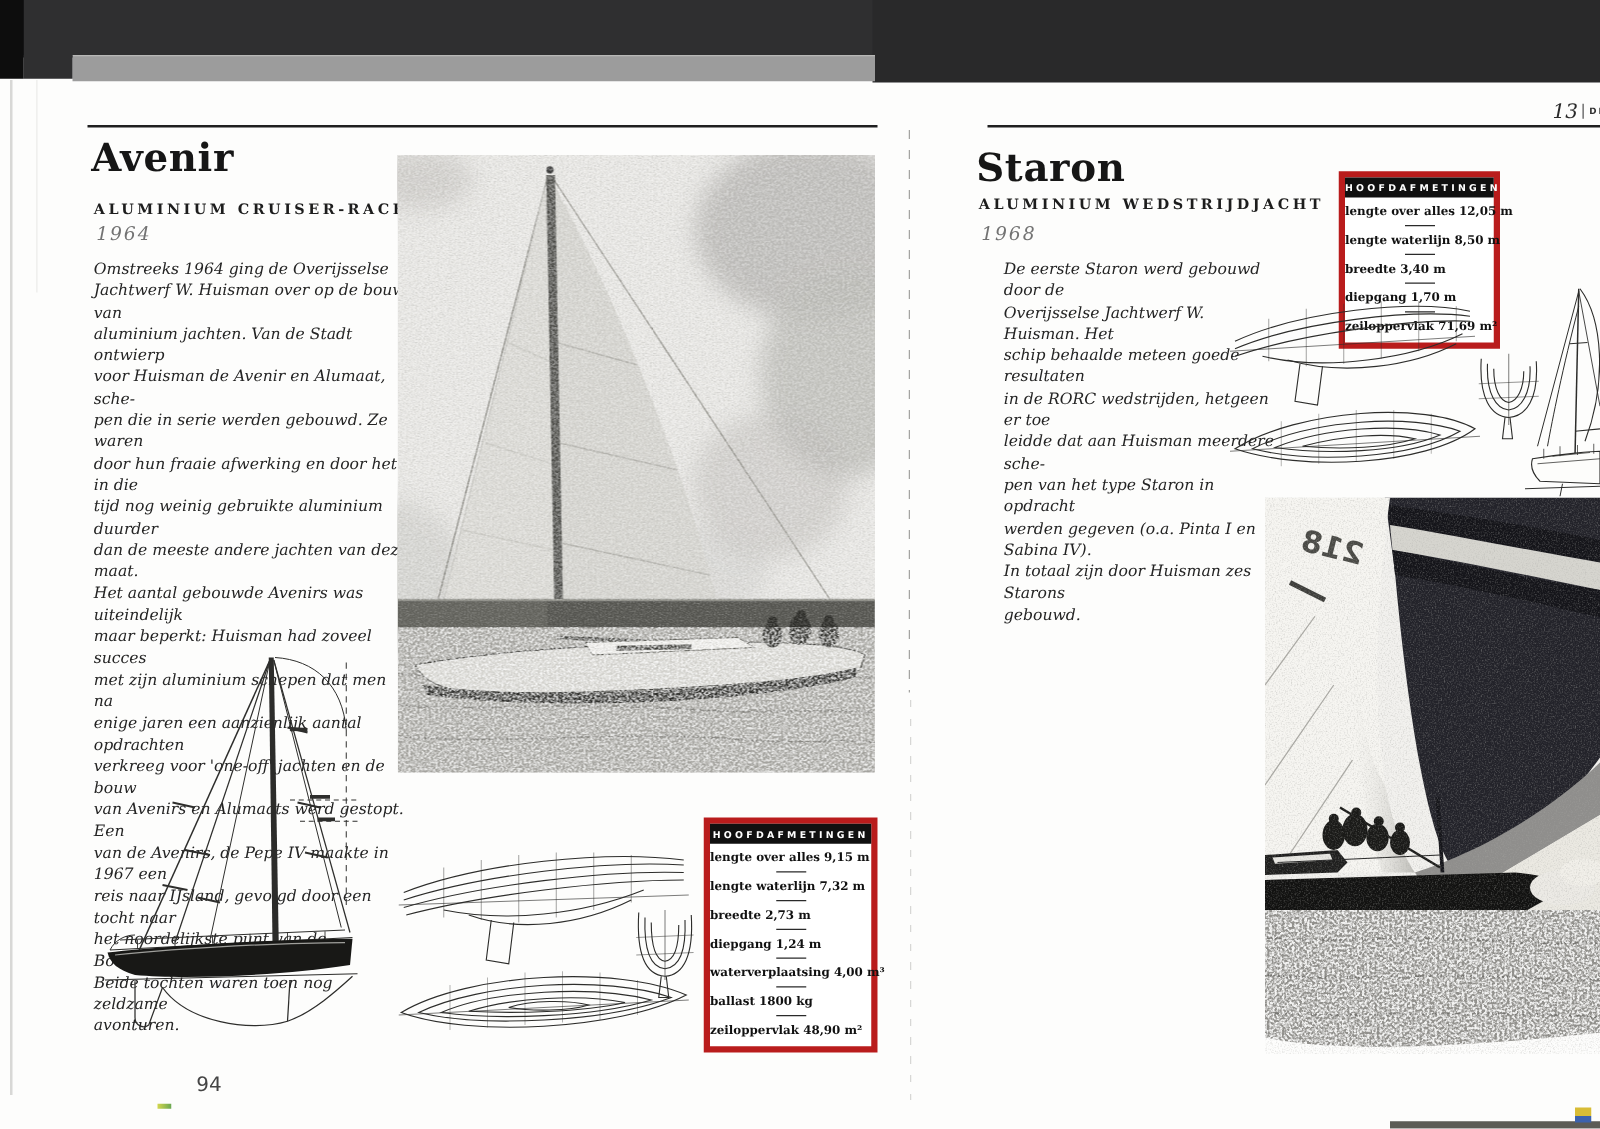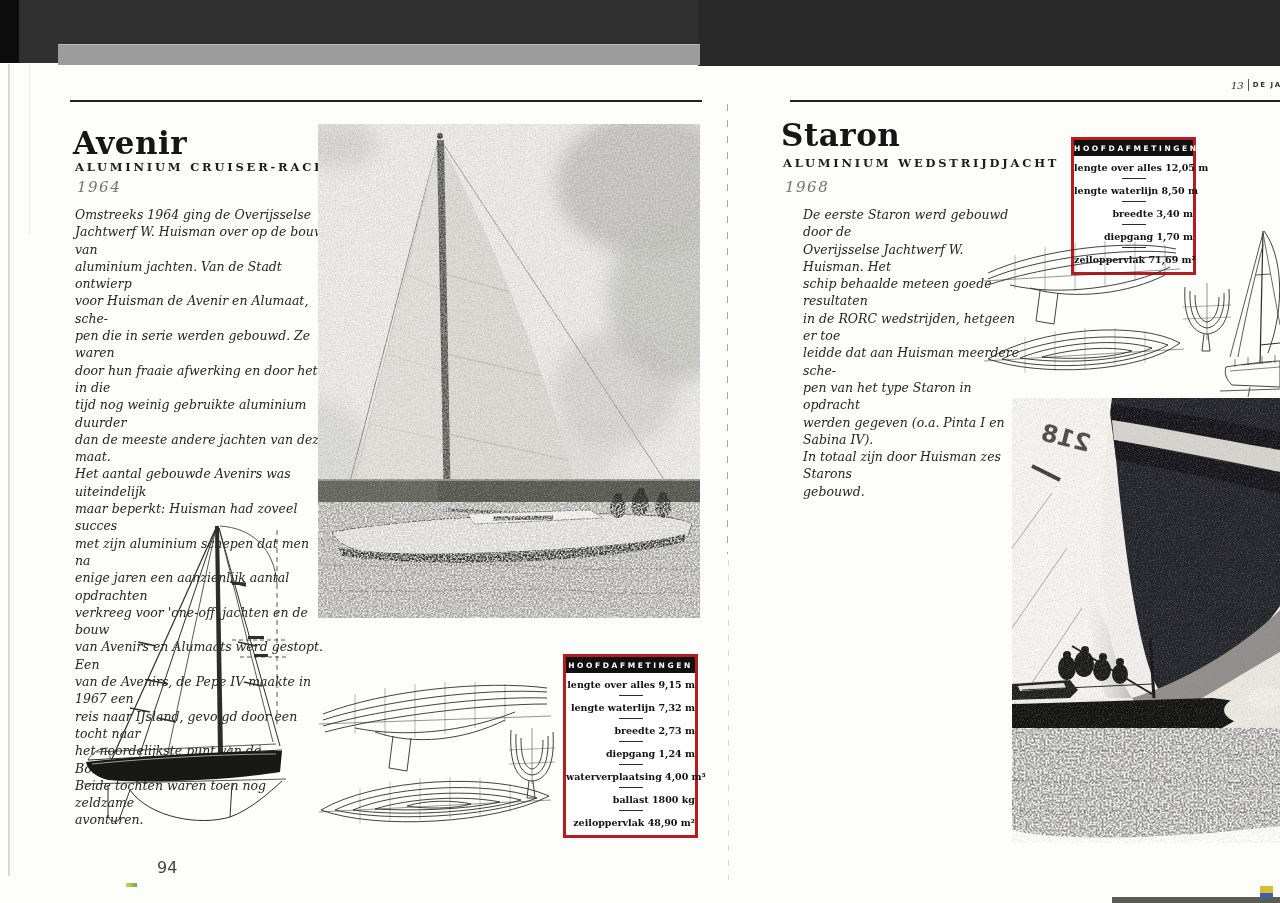--- a/index.html
+++ b/index.html
@@ -23,43 +23,43 @@
   .color-artifact{left:1260px;top:886px;width:13px;height:12px;
     background:linear-gradient(180deg,#d8bc35 0 55%,#3c62ad 55% 100%);}
   .green-dash{left:126px;top:883px;width:11px;height:4px;
     background:linear-gradient(90deg,#cfd23a,#5a9e3f);opacity:.9;}
 
   
   .rule{height:2px;background:#1f1f1f;}
   .rule-left{left:70px;top:100px;width:632px;}
   .rule-right{left:790px;top:100px;width:490px;}
   .title{font-size:31px;font-weight:700;letter-spacing:.5px;color:#161616;line-height:1;}
-  .title-left{left:73px;top:128px;text-align:center;}
+  .title-left{left:73px;top:112px;text-align:center;}
   .title-right{left:781px;top:120px;}
   .subtitle{font-size:11.5px;font-weight:700;letter-spacing:2.8px;color:#1d1d1d;}
   .subtitle-left{left:75px;top:160px;}
   .subtitle-right{left:783px;top:156px;}
   .year{font-style:italic;font-size:15px;letter-spacing:1.5px;color:#737373;}
   .year-left{left:77px;top:178px;}
   .year-right{left:785px;top:178px;}
   .bodytext{font-style:italic;font-size:12.5px;line-height:17.3px;color:#242424;white-space:pre-line;}
   .body-left{left:75px;top:206px;width:252px;}
   .body-right{left:783px;top:206px;width:218px;margin-left:20px;}
   .pagenum{left:157px;top:858px;font-family:"DejaVu Sans",sans-serif;font-size:16px;color:#444;}
   .running-head{left:1231px;top:79px;display:flex;align-items:center;gap:4px;}
-  .running-head .num{font-style:italic;font-size:10px;color:#2a2a2a;}
+  .running-head .num{font-style:italic;font-size:16px;color:#2a2a2a;margin-left:11px;}
   .running-head .sep{width:1px;height:12px;background:#555;}
   .running-head .chap{font-family:"DejaVu Sans",sans-serif;font-size:7px;font-weight:700;
                       letter-spacing:1.6px;color:#333;white-space:nowrap;}
 
   
-  .dims-table{background:#fff;border:3px solid #b91c1c;}
+  .dims-table{background:#fff;border:5px solid #b91c1c;}
   .dims-header{background:#101010;color:#fff;font-family:"DejaVu Sans",sans-serif;
     font-size:7.5px;font-weight:700;letter-spacing:2.6px;text-align:center;padding:4px 0 3px;}
-  .dims-row{font-weight:700;font-size:9.5px;text-align:right;padding-top:6px;color:#111;white-space:nowrap;}
+  .dims-row{font-weight:700;font-size:9.5px;text-align:left;padding-top:6px;color:#111;white-space:nowrap;}
   .dims-div{width:24px;height:1px;background:#2a2a2a;margin:5px auto 0;}
   .dims-table .last{padding-bottom:7px;}
   .table-left{left:563px;top:654px;width:129px;}
   .table-right{left:1071px;top:137px;width:119px;}
 
   svg{display:block;}
 </style>
 </head>
 <body>
 

